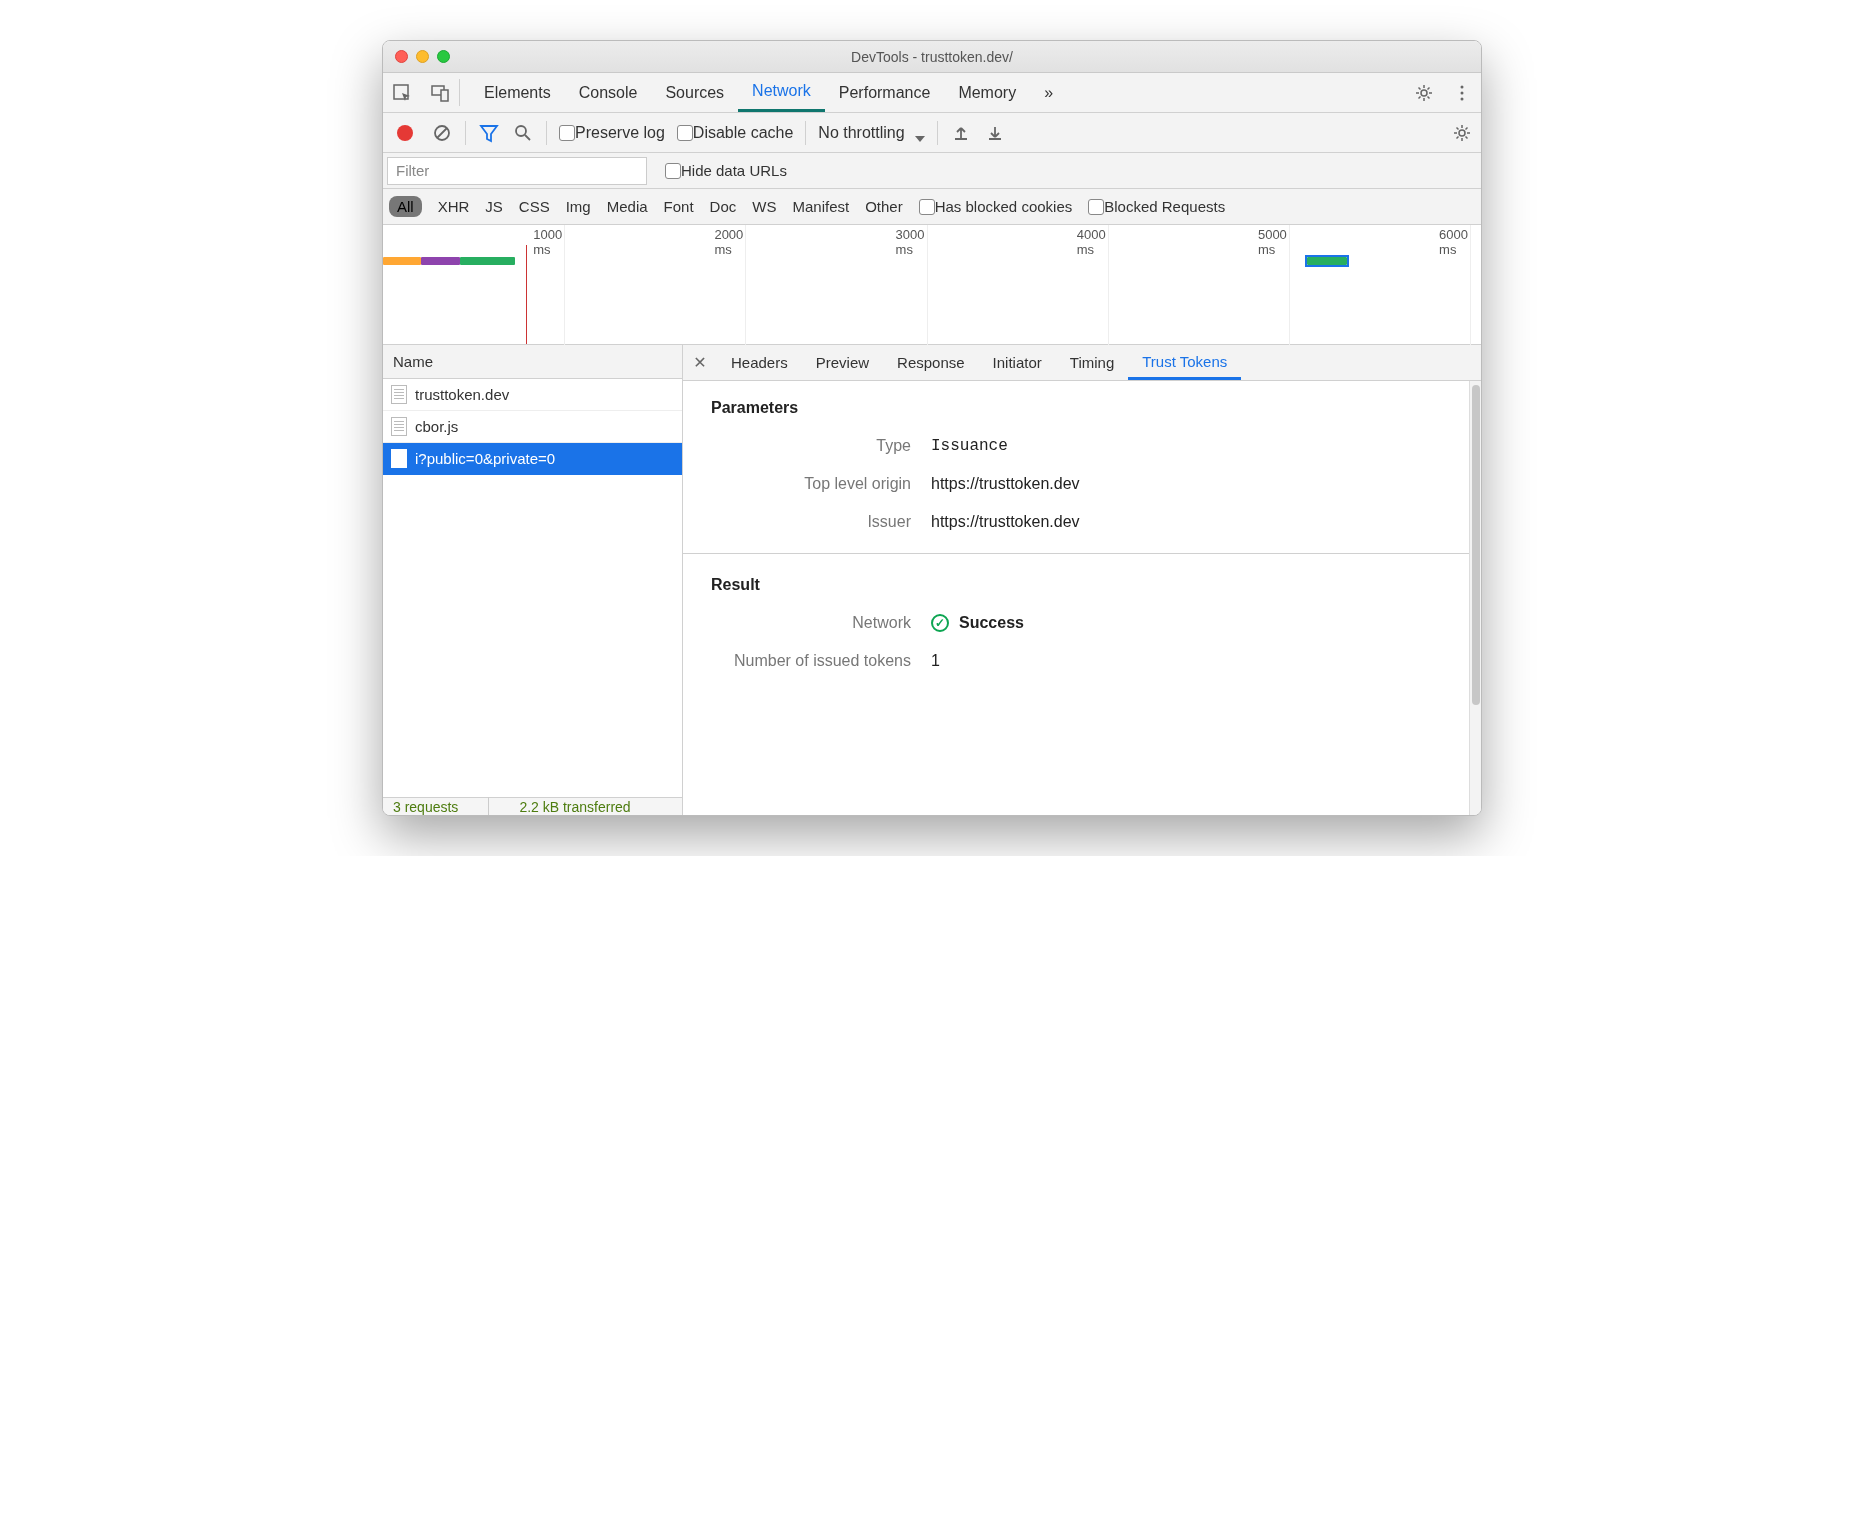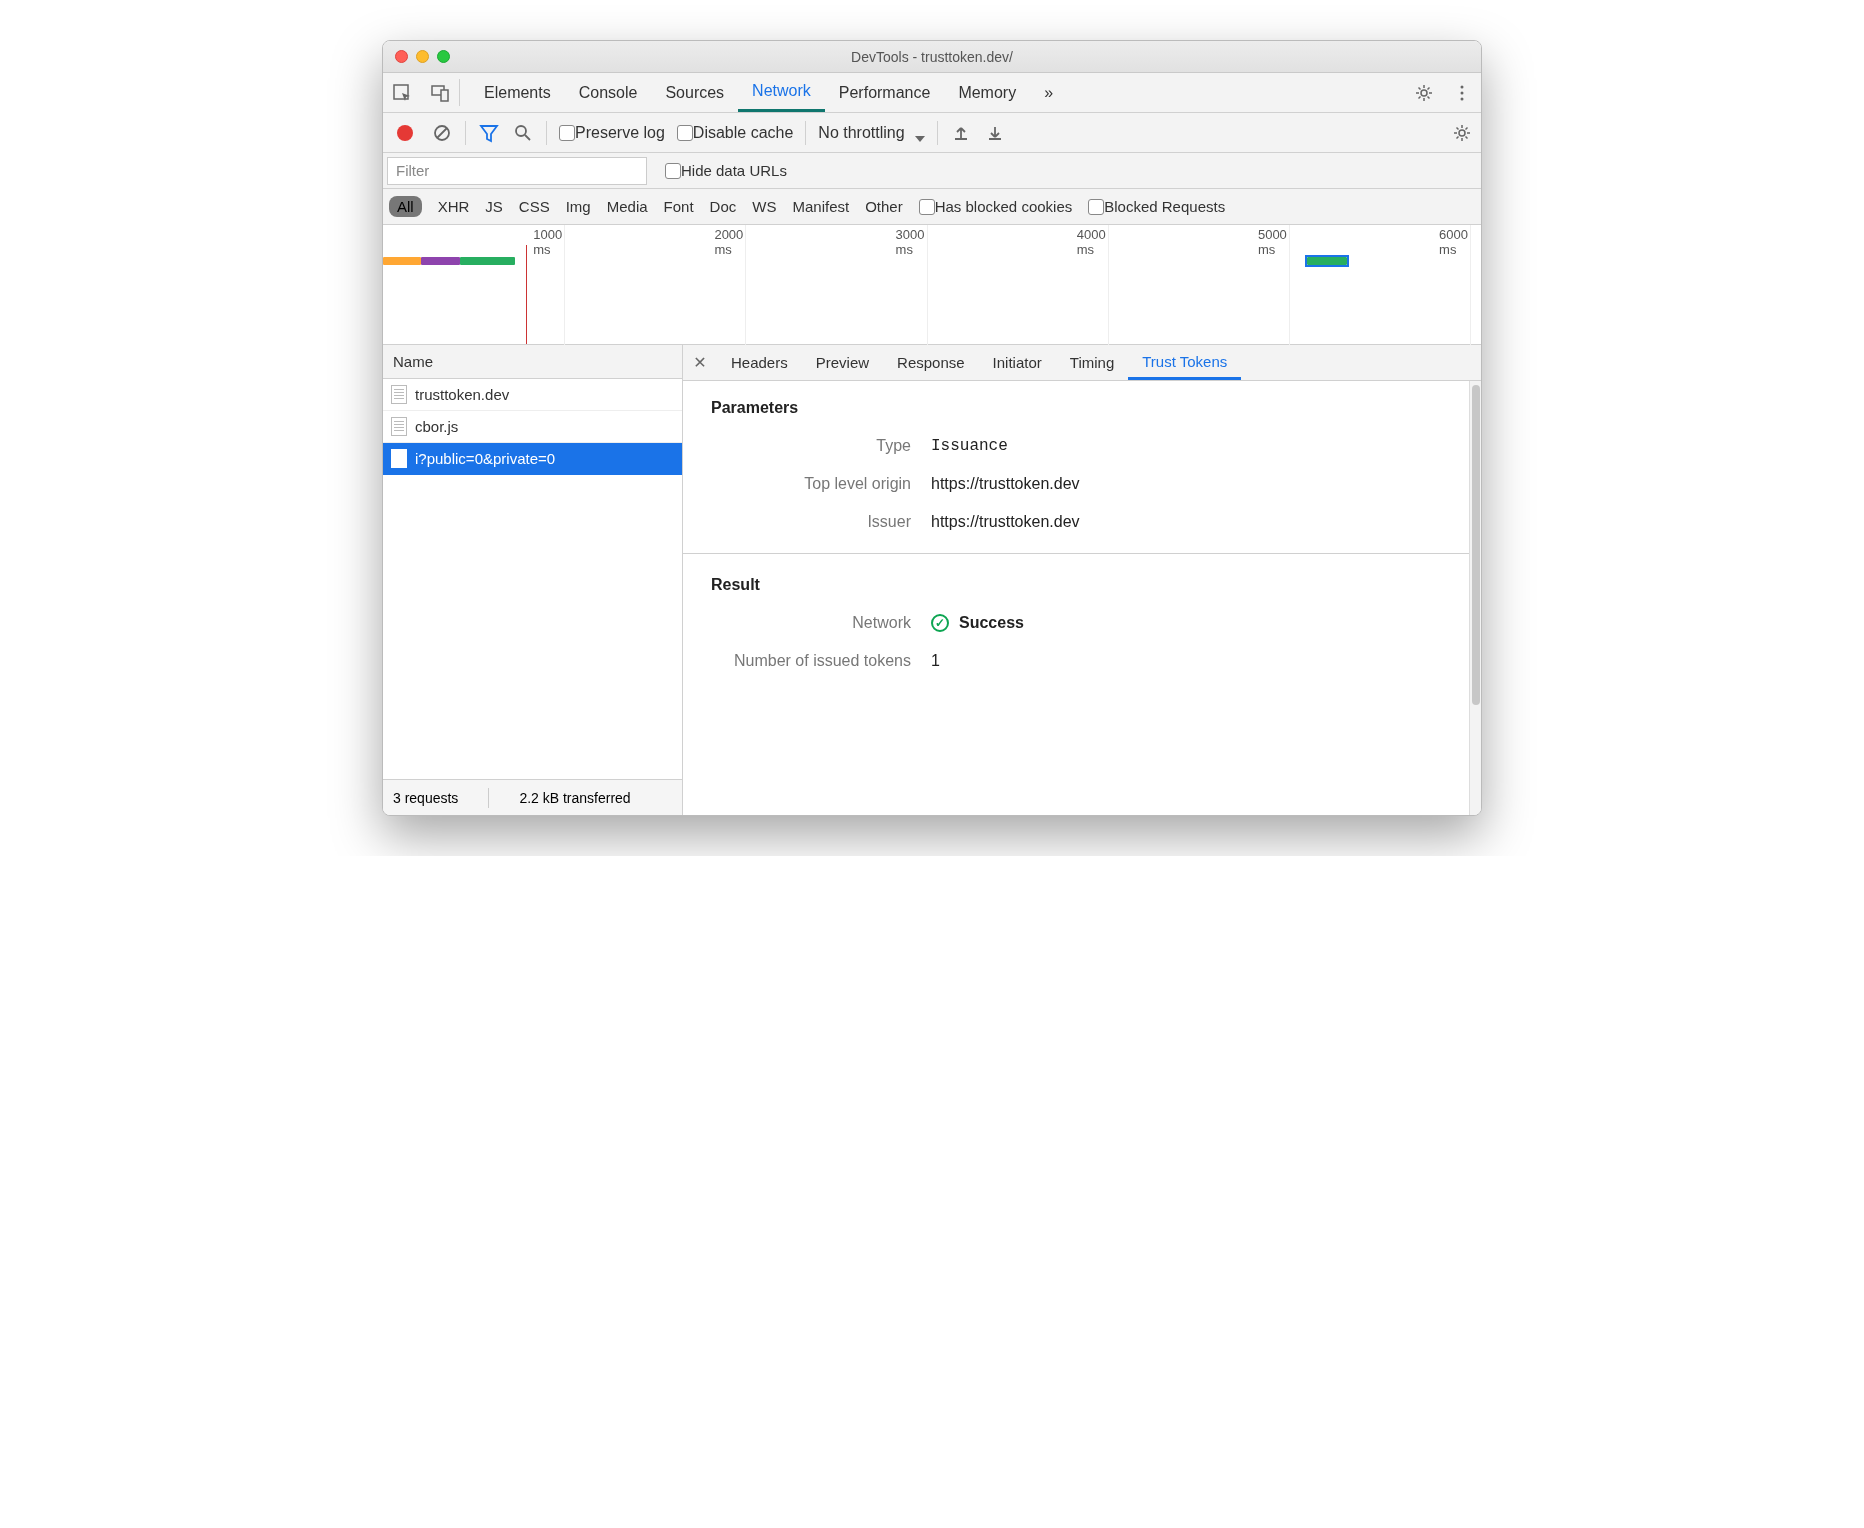--- a/index.html
+++ b/index.html
@@ -134,21 +134,21 @@
 
 .reqlist { width: 300px; border-right:1px solid #d0d0d0; display:flex; flex-direction:column; }
 .reqlist .hdr { height:34px; border-bottom:1px solid #d0d0d0; display:flex; align-items:center; padding:0 10px; font-size:15px; color:#333; background:#f3f3f3; }
 .reqitems { flex:1; overflow:auto; }
 .reqitem { display:flex; align-items:center; gap:8px; height:32px; padding:0 8px; border-bottom:1px solid #eee; font-size:15px; color:#333; cursor:pointer; }
 .reqitem.selected { background:#1a73e8; color:#fff; border-bottom-color:#1a73e8; }
 .fileicon { width:16px; height:19px; border:1px solid #bbb; background:#fff; position:relative; }
 .fileicon::before { content:""; position:absolute; top:3px; left:2px; right:2px; height:1px; background:#bbb; box-shadow: 0 3px 0 #bbb, 0 6px 0 #bbb, 0 9px 0 #bbb; }
 .reqitem.selected .fileicon { border-color:#fff; }
 .reqitem.selected .fileicon::before { background:#fff; box-shadow: 0 3px 0 #fff, 0 6px 0 #fff, 0 9px 0 #fff; }
-.reqstatus { height:36px; border-top:1px solid #d0d0d0; background:#f5f5f5; display:flex; align-items:center; font-size:14px; color:#000000; padding:0 10px; gap:30px; }
+.reqstatus { height:18px; border-top:1px solid #d0d0d0; background:#f5f5f5; display:flex; align-items:center; font-size:14px; color:#4d7c0f; padding:0 10px; gap:30px; }
 .reqstatus .pipe { width:1px; height:20px; background:#ccc; }
 
 
 .detail { flex:1; display:flex; flex-direction:column; position:relative; }
 .dtabs { height:36px; border-bottom:1px solid #d0d0d0; background:#f3f3f3; display:flex; align-items:stretch; }
 .dtabs .x { width:34px; display:flex; align-items:center; justify-content:center; color:#666; cursor:pointer; font-size:16px; }
 .dtab { padding:0 14px; display:flex; align-items:center; font-size:15px; color:#333; cursor:pointer; }
 .dtab.active { color:#1a73e8; border-bottom:3px solid #1a73e8; }
 .dbody { flex:1; overflow:auto; padding: 18px 28px 8px 28px; font-size:16px; }
 .section-title { font-weight:700; color:#222; margin-bottom:20px; }

